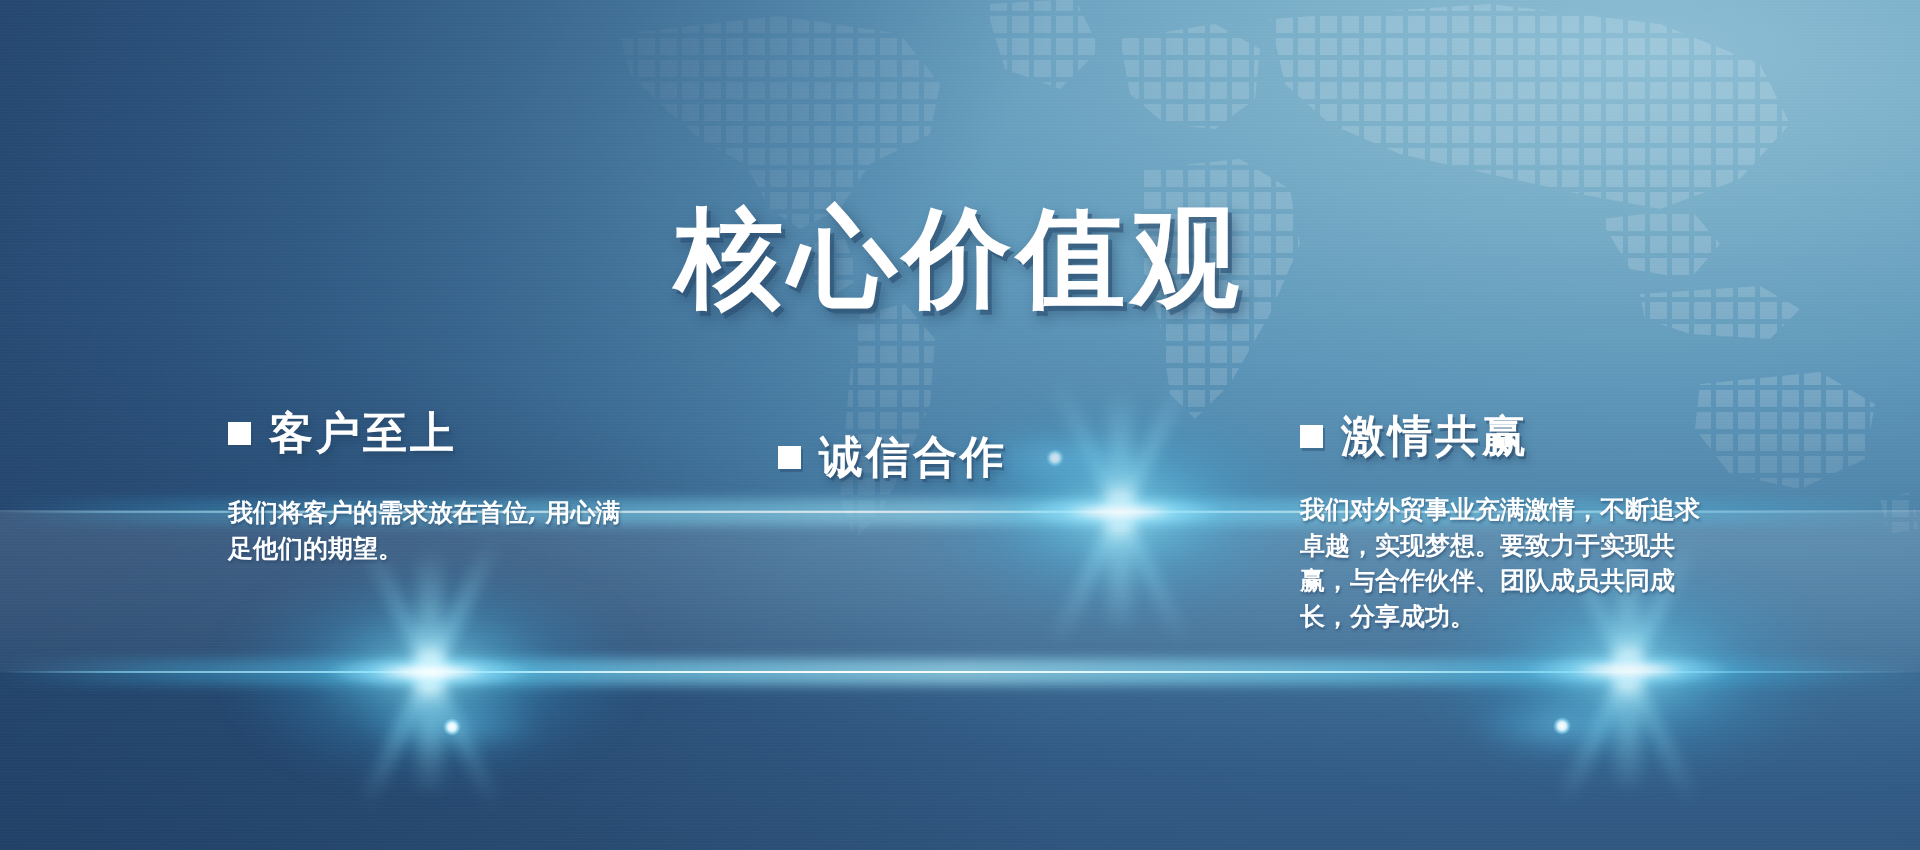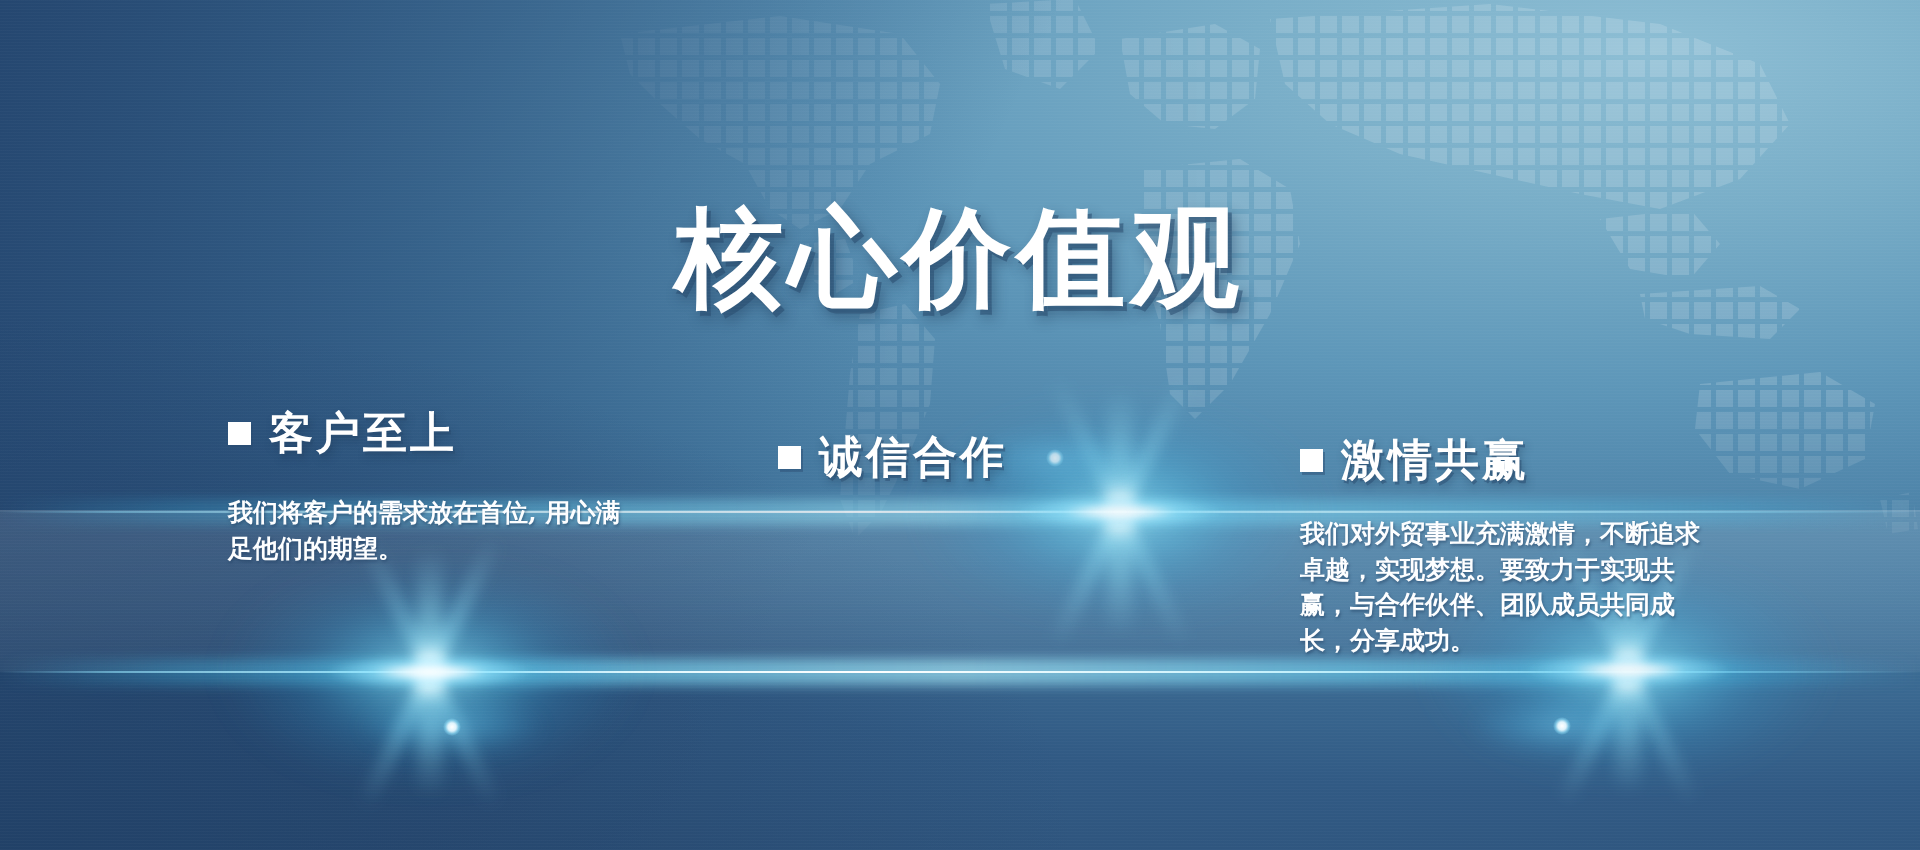--- a/index.html
+++ b/index.html
@@ -180,21 +180,21 @@
     text-shadow:1px 2px 3px rgba(30,58,92,.55);
   }
 
   
   #col-1{ left:228px; top:404px; width:420px; }
   #col-1 .col-body{ width:400px; margin-top:32px; }
 
   #col-2{ left:770px; top:428px; width:410px;margin-left:8px; }
   #col-2 .col-body{ width:392px; margin-top:22px; }
 
-  #col-3{ left:1300px; top:431px; width:420px; }
+  #col-3{ left:1300px; top:407px; width:420px; }
   #col-3 .col-body{ width:402px; }
 
   .noise{
     position:absolute; inset:0;
     pointer-events:none;
     opacity:.035;
     background-image:repeating-linear-gradient(0deg, rgba(255,255,255,.6) 0 1px, rgba(0,0,0,0) 1px 3px);
   }
 </style>
 </head>

